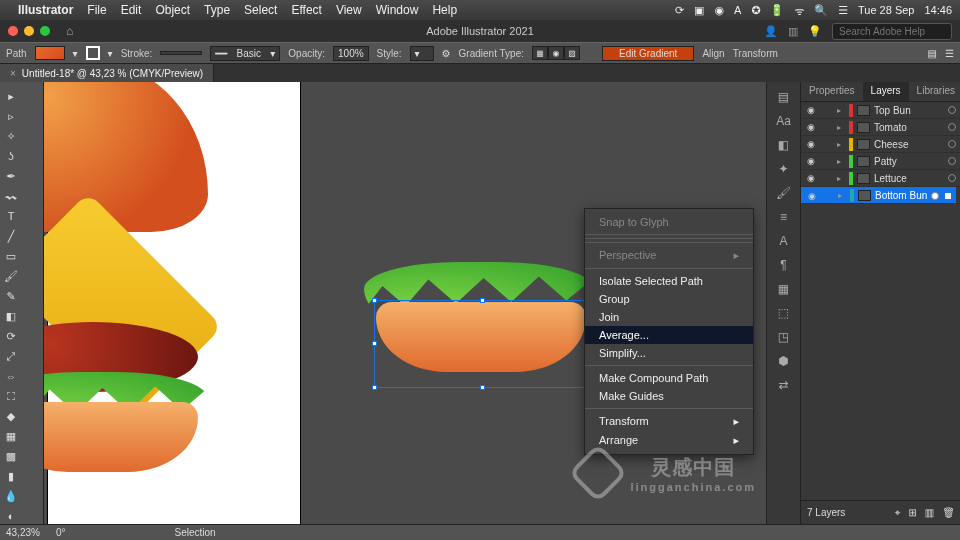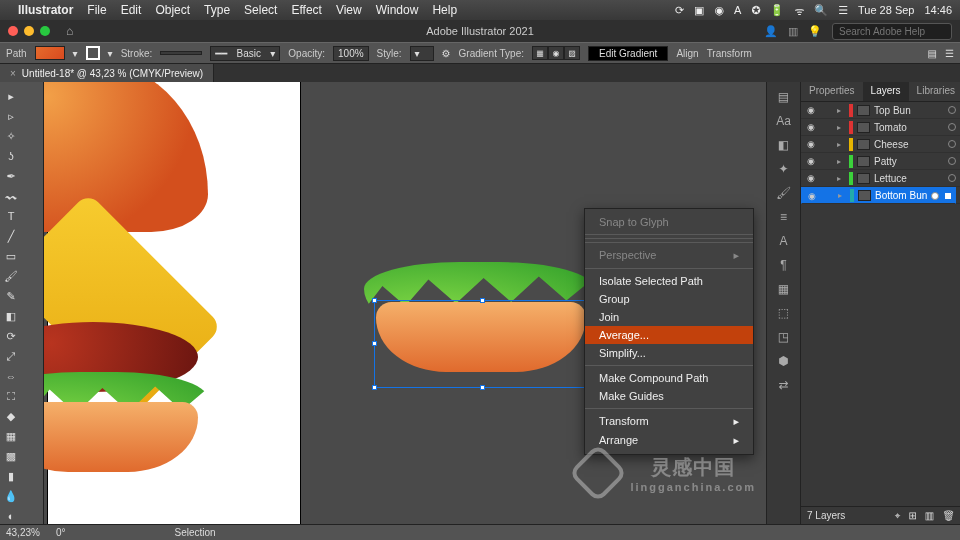--- a/index.html
+++ b/index.html
@@ -22,21 +22,21 @@
 .winctl .rgroup { margin-left:auto; display:flex; gap:10px; padding-right:8px; color:#999; align-items:center; }
 .winctl input { background:#1f1f1f; border:1px solid #555; border-radius:3px; color:#999; font-size:10px; padding:2px 6px; width:120px; }
 
 
 .ctrlbar { height:22px; background:#535353; border-top:1px solid #666; border-bottom:1px solid #222; display:flex; align-items:center; padding:0 6px; gap:8px; color:#ddd; font-size:10px; }
 .ctrlbar .lbl { color:#ccc; }
 .ctrlbar .sw { width:30px; height:14px; background:linear-gradient(135deg,#e66b2c,#d94a1f); border:1px solid #222; }
 .ctrlbar .dd { background:#3a3a3a; border:1px solid #222; padding:1px 4px; }
 .segbtn { display:flex; }
 .segbtn span { width:16px; height:14px; border:1px solid #222; background:#3a3a3a; display:flex; align-items:center; justify-content:center; font-size:8px; }
-.btn { background:#000000; border:1px solid #222; padding:1px 10px; color:#ddd; }
+.btn { background:#c2410c; border:1px solid #222; padding:1px 16px; color:#ddd;margin-left:14px; }
 
 
 .tabbar { height:18px; background:#323232; display:flex; align-items:center; }
 .tab { background:#4a4a4a; height:18px; display:flex; align-items:center; padding:0 10px; font-size:10px; color:#eee; gap:6px; border-right:1px solid #222;}
 .tab .x { color:#aaa; }
 
 
 .main { position:absolute; top:82px; left:0; right:0; bottom:16px; display:flex; }
 .tools { width:44px; background:#535353; border-right:1px solid #222; display:flex; flex-wrap:wrap; align-content:flex-start; padding-top:4px; }
 .tools .t { width:20px; height:18px; margin:1px; display:flex; align-items:center; justify-content:center; color:#ddd; font-size:11px; }
@@ -50,21 +50,21 @@
 .topbun { width:230px; height:170px; background:radial-gradient(circle at 30% 20%, #f2a048, #d34f1d 70%); border-radius:120px 120px 60px 60px / 140px 140px 40px 40px; position:absolute; }
 .cheese { width:190px; height:120px; background:linear-gradient(135deg,#f7cc2f,#e6a80f); transform:rotate(45deg); border-radius:14px; position:absolute; }
 .patty { width:210px; height:70px; background:radial-gradient(circle at 30% 30%,#b8341f,#6a1510); border-radius:50%; position:absolute; }
 .lettuce { position:absolute; background:radial-gradient(ellipse at 30% 20%,#8fe24a,#2f9e2a); }
 .botbun { position:absolute; background:linear-gradient(180deg,#f5b06a,#e06a2d); }
 
 
 .ctx { position:absolute; width:170px; background:#414141; border:1px solid #222; box-shadow:0 4px 12px rgba(0,0,0,.5); font-size:11px; padding:4px 0; }
 .ctx .ci { padding:3px 14px; color:#eee; display:flex; justify-content:space-between; }
 .ctx .ci.dis { color:#888; }
-.ctx .ci.hl { background:#c2410c; color:#fff; }
+.ctx .ci.hl { background:#0f172a; color:#fff; }
 .ctx hr { border:0; border-top:1px solid #5a5a5a; margin:3px 0; }
 
 
 .rstrip { width:34px; background:#383838; border-left:1px solid #222; display:flex; flex-direction:column; align-items:center; gap:10px; padding-top:8px; color:#aaa; font-size:12px; }
 .rpanel { width:160px; background:#383838; border-left:1px solid #222; font-size:10px; }
 .ptabs { display:flex; height:20px; border-bottom:1px solid #222; }
 .ptabs span { padding:3px 8px; color:#aaa; }
 .ptabs span.act { background:#2a2a2a; color:#eee; }
 .lrow { display:flex; align-items:center; height:17px; padding:0 4px; gap:4px; border-bottom:1px solid #303030; }
 .lrow.sel { background:#1473e6; color:#fff; }
@@ -354,21 +354,21 @@
         <div class="lrow">
           <span class="eye"></span>
           <span class="lock">🔒</span>
           <span class="chev">▸</span>
           <span class="lclr" style="background:#888"></span>
           <span class="lthumb"></span>
           <span class="lname" style="font-style:italic">TEMPLATE</span>
           <span class="lrad"></span>
         </div>
       </div>
-    <div style="position:absolute;bottom:0;width:160px;height:18px;border-top:1px solid #222;display:flex;align-items:center;padding:0 6px;gap:8px;background:#383838">
+    <div style="position:absolute;bottom:0;width:160px;height:24px;border-top:1px solid #222;display:flex;align-items:center;padding:0 6px;gap:8px;background:#383838">
       <span>7 Layers</span>
       <span style="margin-left:auto">⌖</span>
       <span>⊞</span>
       <span>▥</span>
       <span>🗑</span>
     </div>
   </div>
 </div>
 
 <div class="status">

